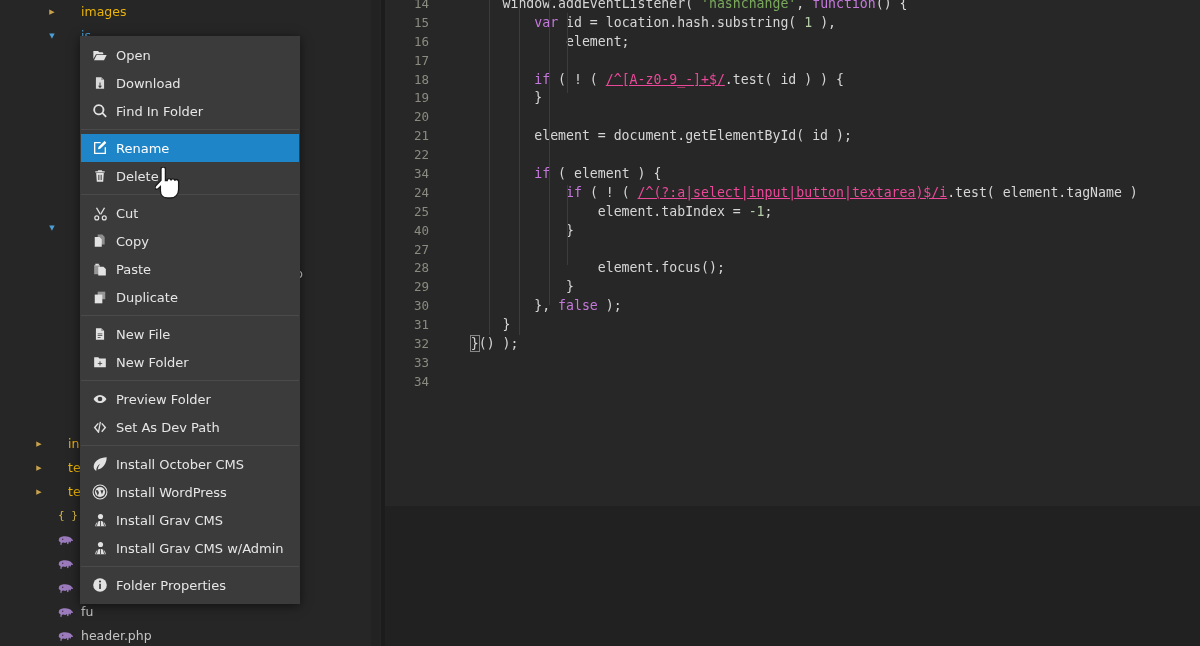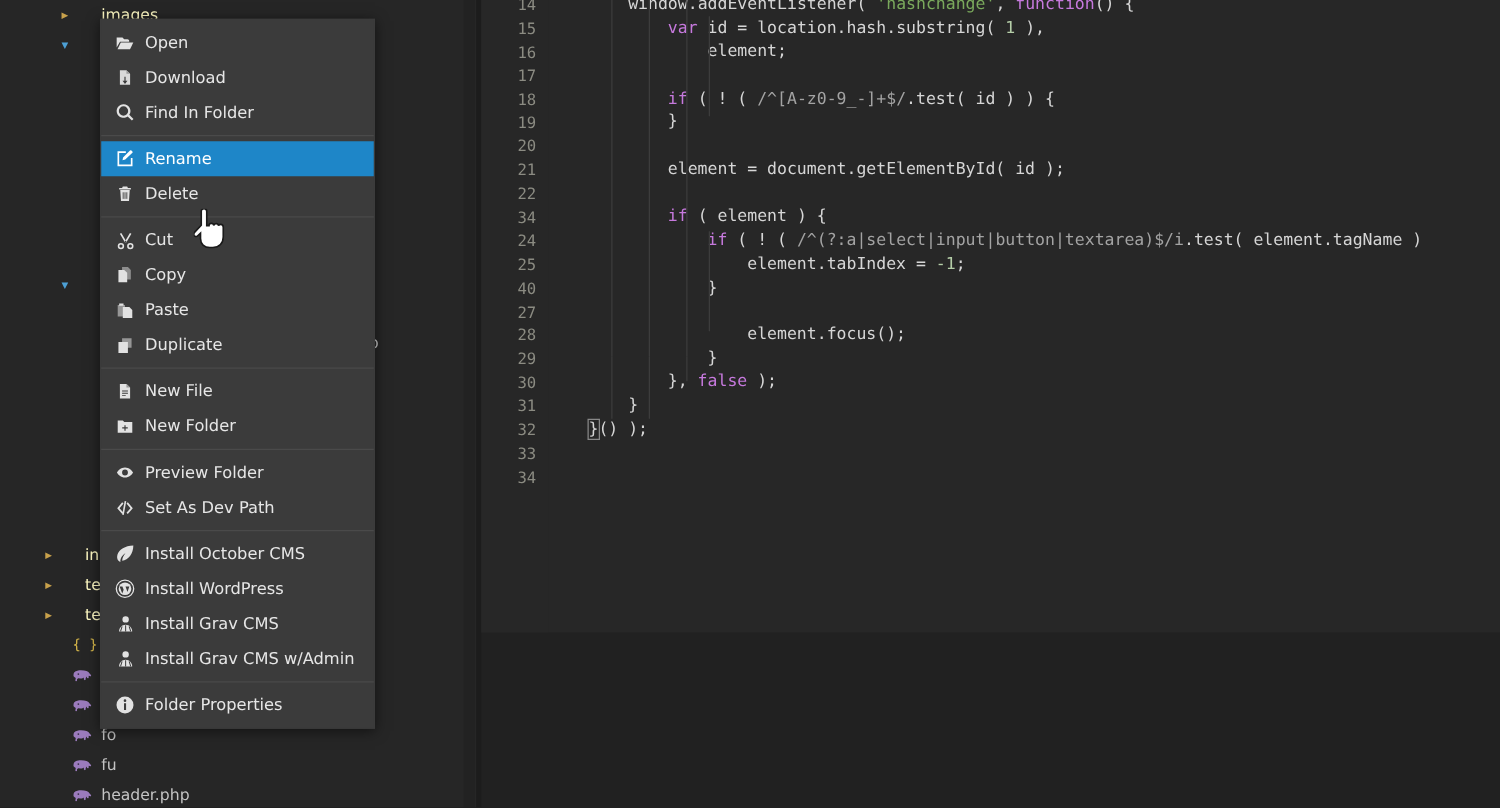--- a/index.html
+++ b/index.html
@@ -23,21 +23,21 @@
   }
   .tree-row .tw{ width:12px; flex:0 0 12px; text-align:center;
       font-size:7px; color:#c8a14b; line-height:24px; }
   .tree-row .tw.open{ color:#4c9fd4; }
   .tree-row .ic{ width:20px; flex:0 0 20px; text-align:center;
       font-size:11px; line-height:24px; }
   .tree-row .lbl{ padding-left:3px; }
   .ic-js{ color:#cfc04b; font-weight:bold; font-size:10px;
       font-family:"DejaVu Sans", sans-serif; letter-spacing:-.5px; }
   .ic-json{ color:#d8b84a; font-size:11px; font-family:"DejaVu Sans Mono", monospace;}
-  .tree-row.folder .lbl{ color:#fef9c3; }
+  .tree-row.folder .lbl{ color:#eab308; }
   #sb-track{
     position:absolute; left:371px; top:0; width:9px; height:646px;
     background:#222;
   }
   
   #splitter{
     position:absolute; left:381px; top:0; width:4px; height:646px;
     background:#1c1c1c;
   }
 
@@ -65,27 +65,27 @@
     font-family:"DejaVu Sans Mono", monospace; font-size:13.2px;
     color:#d6d6d6;
   }
   
   .guide{ position:absolute; width:1px; background:#3c3c3c; top:0; }
 
   
   .kw{ color:#c679dd; }
   .str{ color:#7aa95c; }
   .num{ color:#b5cea8; }
-  .rgx{ color:#a3a3a3; }
+  .rgx{ color:#ec4899;text-decoration:underline; }
   .pn{ color:#d6d6d6; }
   .bkt{ outline:1px solid #888; outline-offset:0px; }
 
   
   #ctx{
-    position:absolute; left:80px; top:15px; width:220px;
+    position:absolute; left:80px; top:36px; width:220px;
     background:#3b3b3b;
     box-shadow:0 2px 10px rgba(0,0,0,.55);
     border:1px solid #3b3b3b;
     z-index:40;
     padding:4px 0;
   }
   .mi{
     display:flex; align-items:center; height:28px;
     font-size:13px; color:#e6e6e6; cursor:default;
     padding:0 10px 0 8px;

